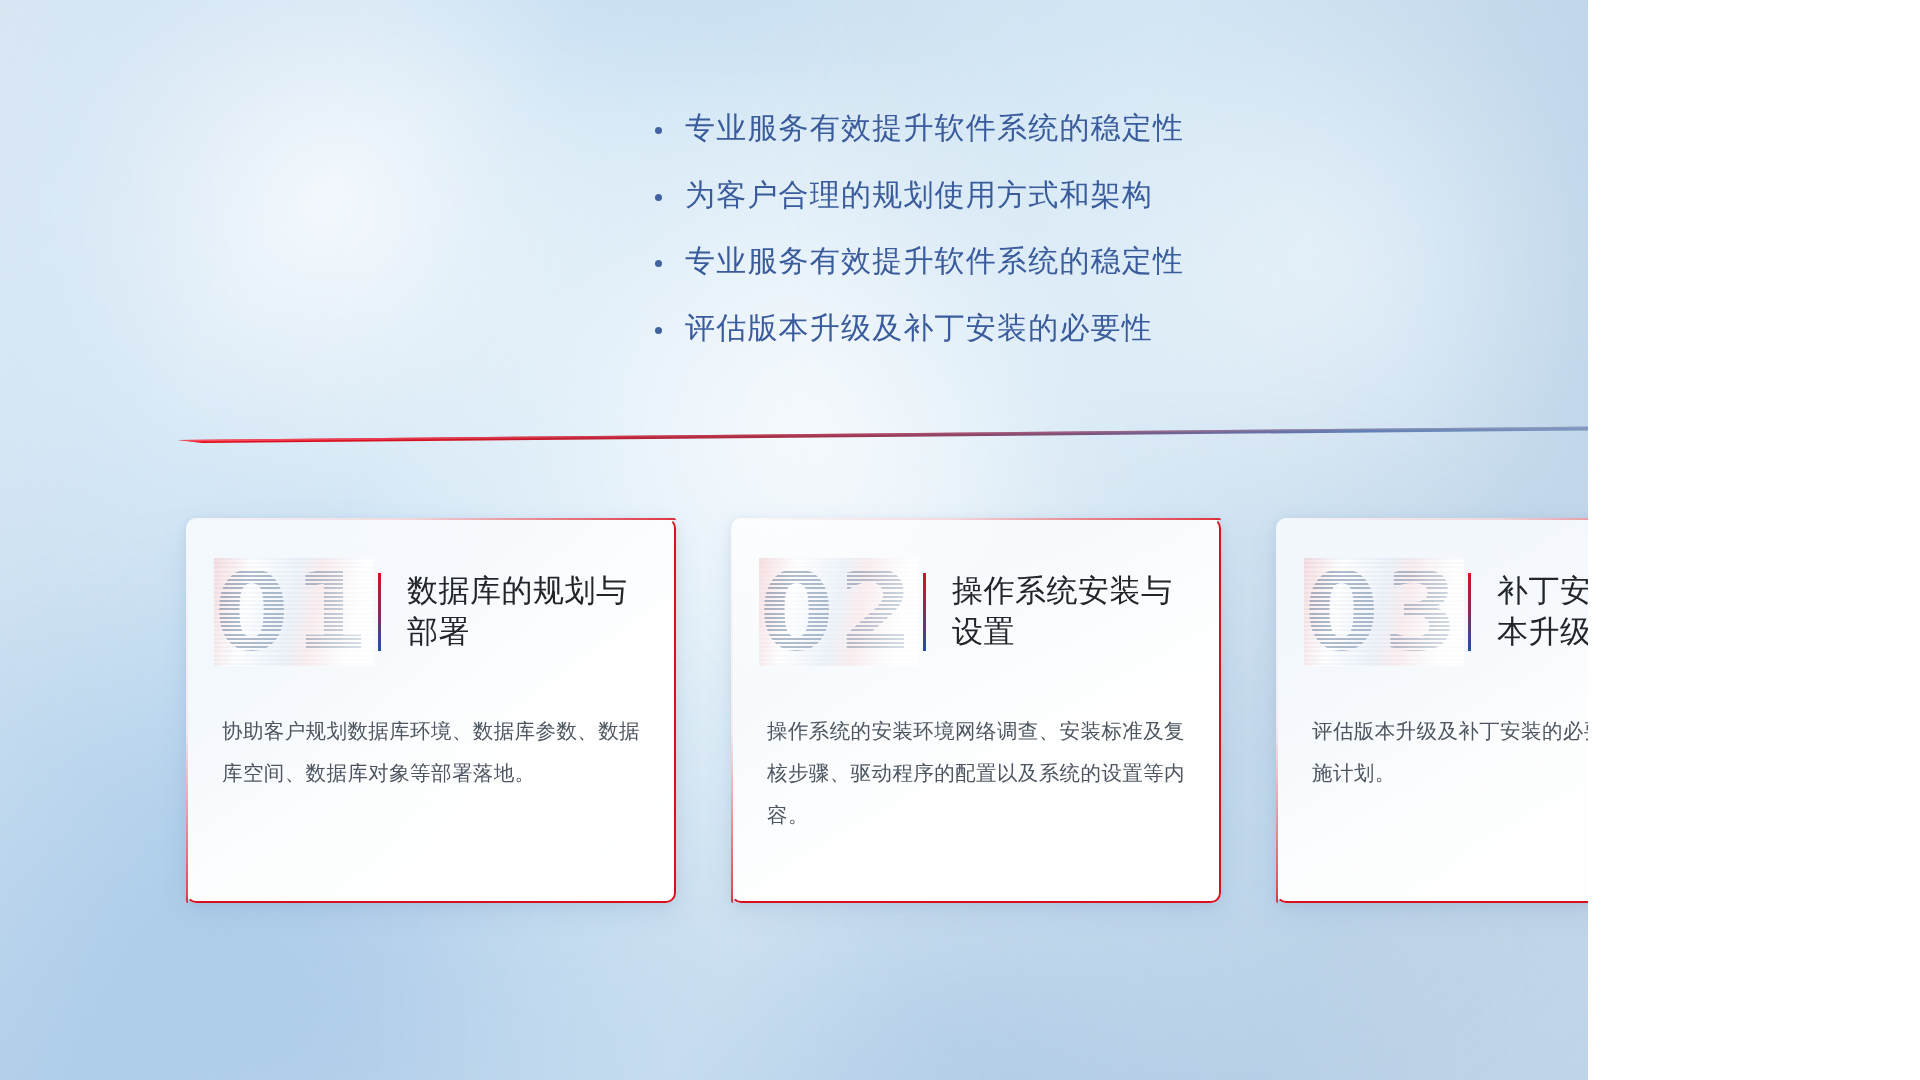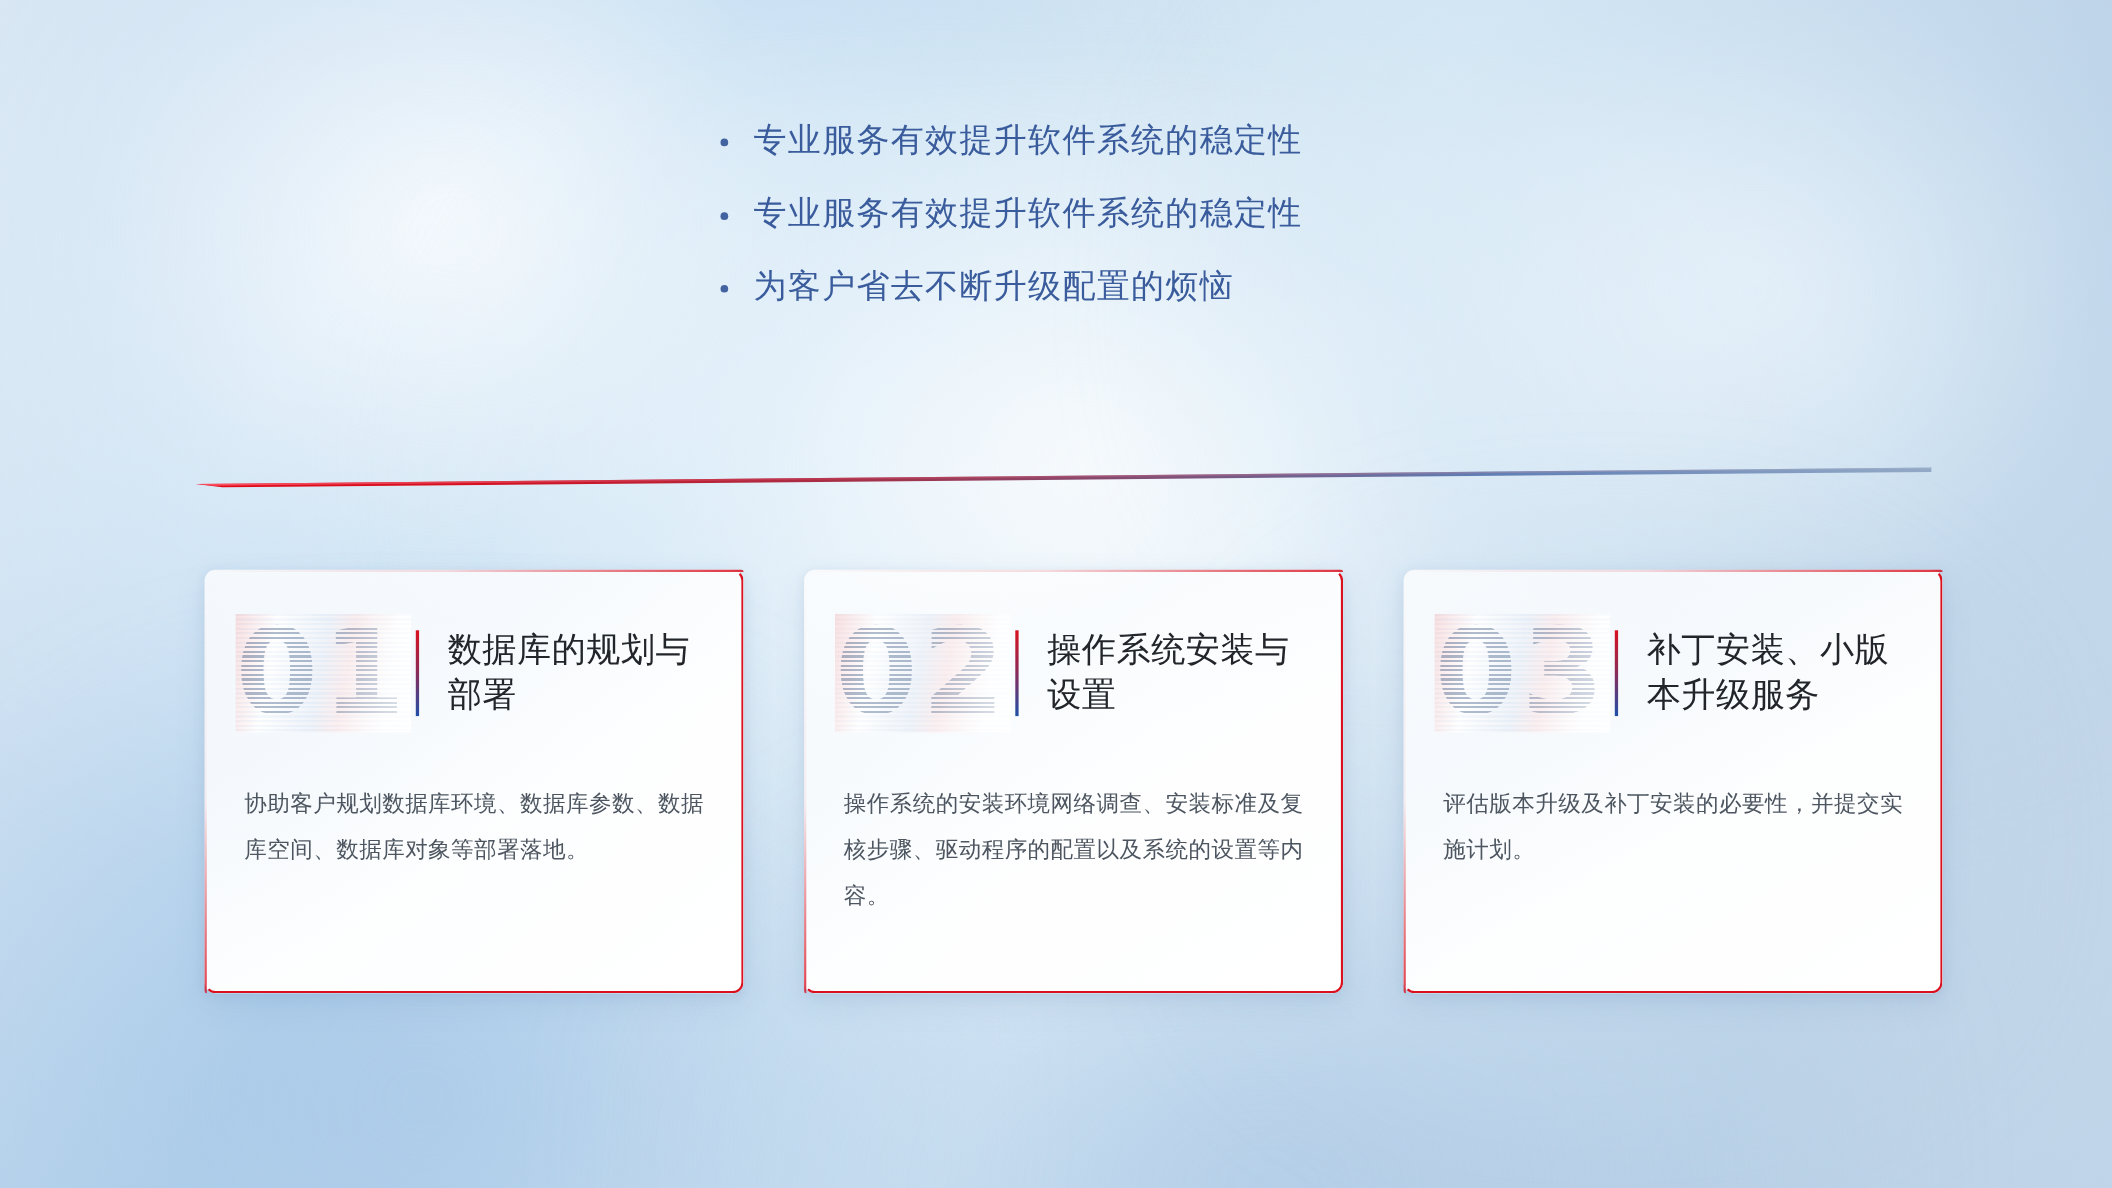--- a/index.html
+++ b/index.html
@@ -6,21 +6,21 @@
 
   html, body {
     width: 1920px;
     height: 1080px;
     overflow: hidden;
     font-family: "Liberation Sans", "DejaVu Sans", sans-serif;
   }
 
   #slide {
     position: relative;
-    width: 1920px;
+    width: 1588px;
     height: 1080px;
     overflow: hidden;
     background: #cfe0f0;
   }
 
   
   .bg-base {
     position: absolute; inset: 0;
     background:
       linear-gradient(115deg,
@@ -313,25 +313,29 @@
   <div class="bg-glow-f"></div>
   <div class="bg-vignette"></div>
 
   <div class="bullets">
     <div class="bullet-row">
       <span class="bullet-dot"></span>
       <span class="bullet-text">专业服务有效提升软件系统的稳定性</span>
     </div>
     <div class="bullet-row">
       <span class="bullet-dot"></span>
-      <span class="bullet-text">专业服务有效提升软件系统的稳定性</span>
+      <span class="bullet-text">为客户合理的规划使用方式和架构</span>
     </div>
     <div class="bullet-row">
       <span class="bullet-dot"></span>
-      <span class="bullet-text">为客户省去不断升级配置的烦恼</span>
+      <span class="bullet-text">专业服务有效提升软件系统的稳定性</span>
+    </div>
+    <div class="bullet-row">
+      <span class="bullet-dot"></span>
+      <span class="bullet-text">评估版本升级及补丁安装的必要性</span>
     </div>
   </div>
 
   <div class="divider">
     <svg viewBox="0 0 1578 22" preserveAspectRatio="none" aria-hidden="true">
       <defs>
         <linearGradient id="divGrad" x1="0" y1="0" x2="1" y2="0">
           <stop offset="0%" stop-color="#e00a18"></stop>
           <stop offset="16%" stop-color="#d5101f"></stop>
           <stop offset="38%" stop-color="#a53048"></stop>

